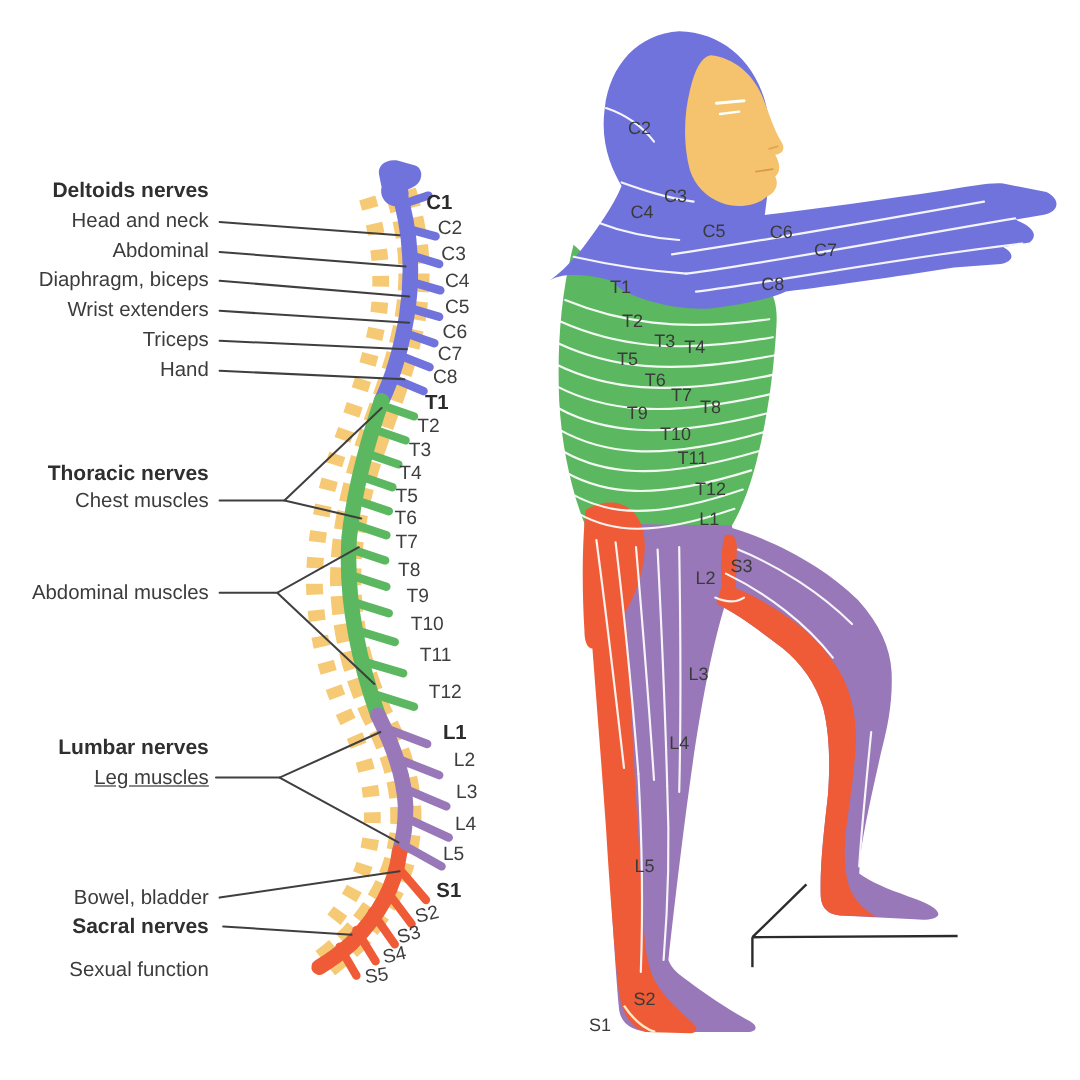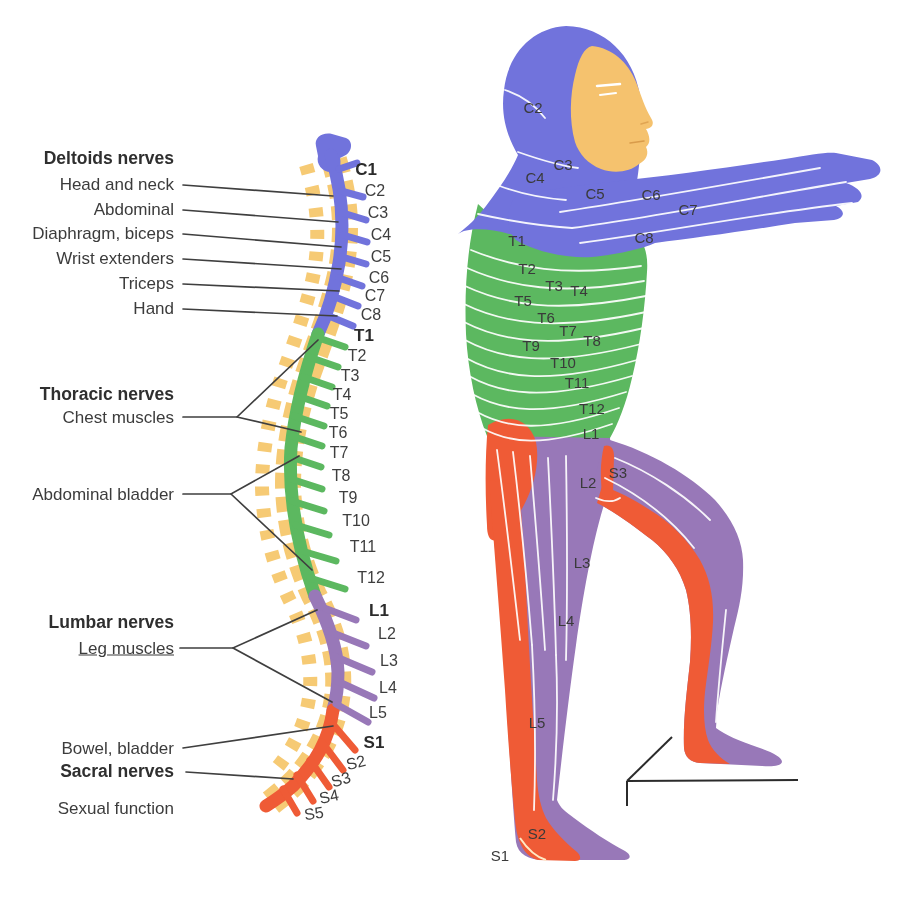--- a/index.html
+++ b/index.html
@@ -177,21 +177,21 @@
 <div id="labels">
       <div class="fn-label heading bold" style="top: 159px;">Deltoids nerves</div>
       <div class="fn-label" style="top: 184px; text-align: center;">Head and neck</div>
       <div class="fn-label" style="top: 209px;">Abdominal</div>
       <div class="fn-label" style="top: 233px;">Diaphragm, biceps</div>
       <div class="fn-label" style="top: 258px;">Wrist extenders</div>
       <div class="fn-label" style="top: 283px;">Triceps</div>
       <div class="fn-label" style="top: 308px;">Hand</div>
       <div class="fn-label heading bold" style="top: 395px;">Thoracic nerves</div>
       <div class="fn-label" style="top: 417px;">Chest muscles</div>
-      <div class="fn-label" style="top: 494px;">Abdominal bladder</div>
+      <div class="fn-label" style="top: 494px;">Abdominal muscles</div>
       <div class="fn-label heading bold" style="top: 623px;">Lumbar nerves</div>
       <div class="fn-label" style="top: 648px; text-decoration: underline;">Leg muscles</div>
       <div class="fn-label heading bold" style="top: 724px; margin-top: 48px;">Sacral nerves</div>
       <div class="fn-label" style="top: 748px;">Bowel, bladder</div>
       <div class="fn-label" style="top: 772px; margin-top: 36px;">Sexual function</div>
       <div class="lvl bold" style="top: 169px; left: 366px;">C1</div>
       <div class="lvl" style="top: 191px; left: 375px;">C2</div>
       <div class="lvl" style="top: 213px; left: 378px;">C3</div>
       <div class="lvl" style="top: 235px; left: 381px;">C4</div>
       <div class="lvl" style="top: 257px; left: 381px;">C5</div>

